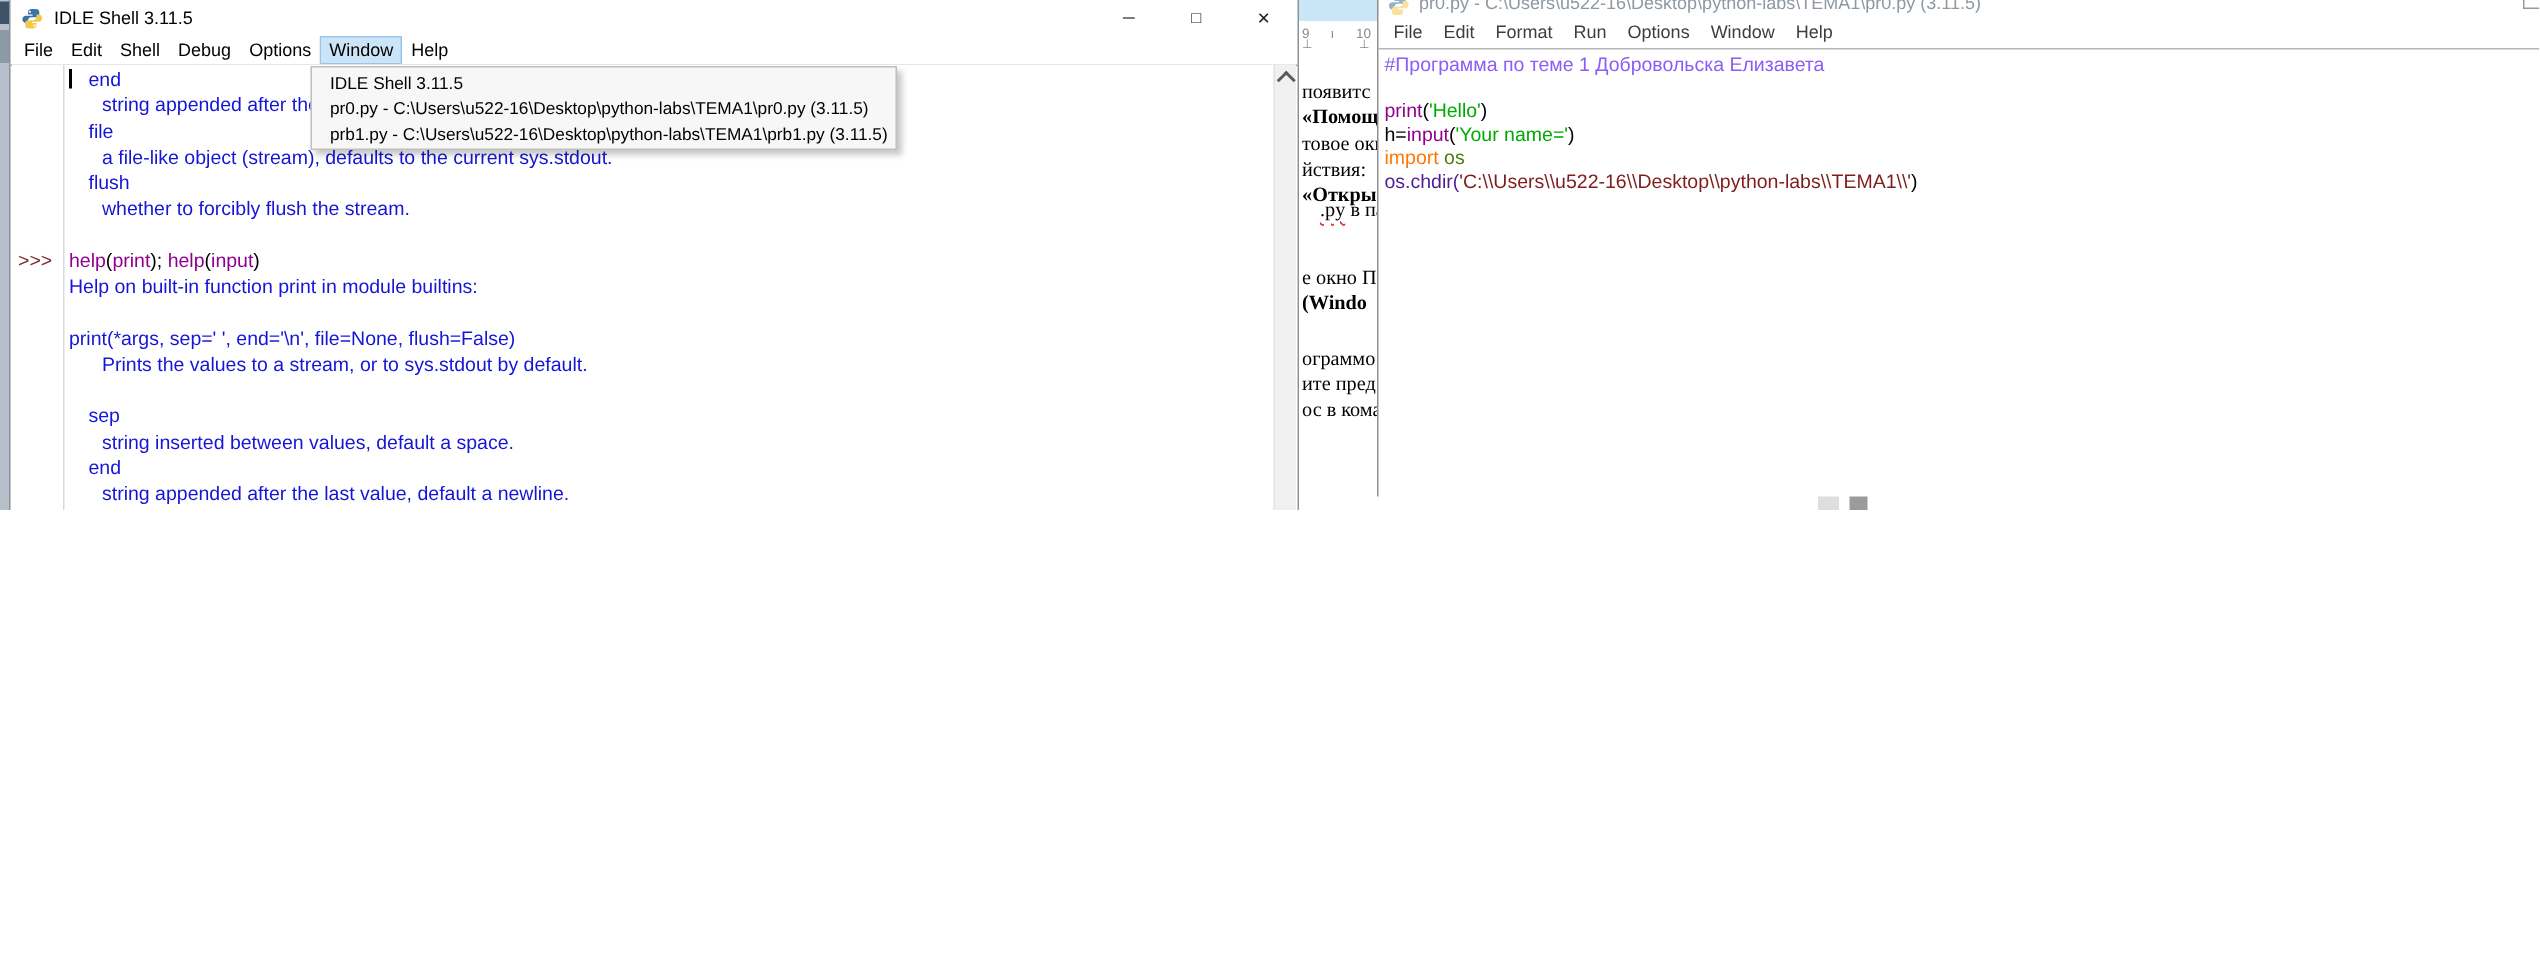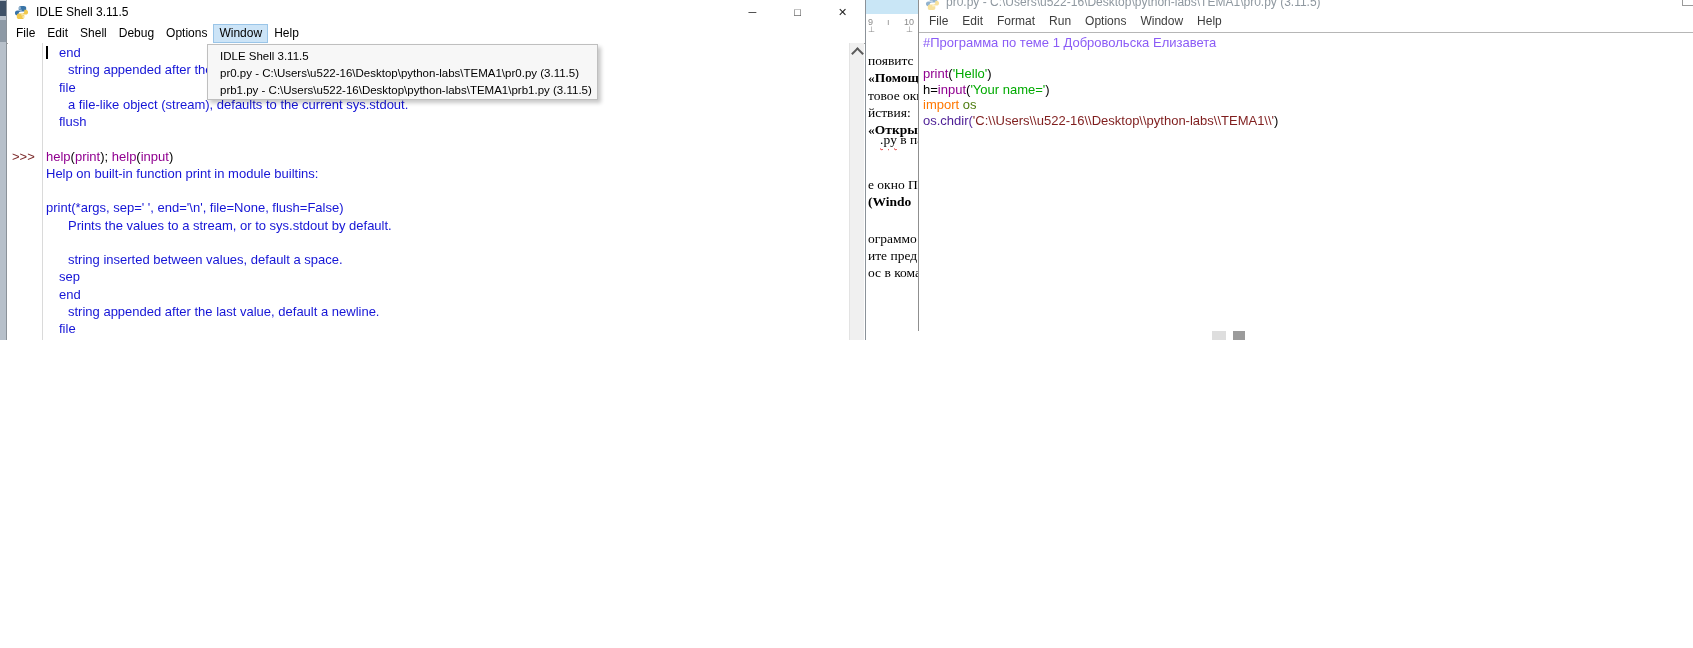--- a/index.html
+++ b/index.html
@@ -108,29 +108,30 @@
         <span class="menu-item">Help</span>
       </div>
     <div class="textarea">
       <div class="sidebar-sep"></div>
       <div class="lines" id="shell-lines">
           <div class="shell-line" style="padding-left: 51px;"><span class="cursor"></span><span style="color: rgb(21, 21, 214);">end</span></div>
           <div class="shell-line" style="padding-left: 60px;"><span style="color: rgb(21, 21, 214);">string appended after the last value, default a newline.</span></div>
           <div class="shell-line" style="padding-left: 51px;"><span style="color: rgb(21, 21, 214);">file</span></div>
           <div class="shell-line" style="padding-left: 60px;"><span style="color: rgb(21, 21, 214);">a file-like object (stream), defaults to the current sys.stdout.</span></div>
           <div class="shell-line" style="padding-left: 51px;"><span style="color: rgb(21, 21, 214);">flush</span></div>
+          <div class="shell-line" style="padding-left: 60px;"><span style="color: rgb(21, 21, 214);">whether to forcibly flush the stream.</span></div>
           <div class="shell-line" style="padding-left: 38px;"></div>
           <div class="shell-line" style="padding-left: 38px;"><span class="prompt" style="color: rgb(124, 43, 43);">&gt;&gt;&gt;</span><span style="color: rgb(144, 0, 144);">help</span><span style="color: rgb(0, 0, 0);">(</span><span style="color: rgb(144, 0, 144);">print</span><span style="color: rgb(0, 0, 0);">); </span><span style="color: rgb(144, 0, 144);">help</span><span style="color: rgb(0, 0, 0);">(</span><span style="color: rgb(144, 0, 144);">input</span><span style="color: rgb(0, 0, 0);">)</span></div>
           <div class="shell-line" style="padding-left: 38px;"><span style="color: rgb(21, 21, 214);">Help on built-in function print in module builtins:</span></div>
           <div class="shell-line" style="padding-left: 38px;"></div>
           <div class="shell-line" style="padding-left: 38px;"><span style="color: rgb(21, 21, 214);">print(*args, sep=' ', end='\n', file=None, flush=False)</span></div>
           <div class="shell-line" style="padding-left: 60px;"><span style="color: rgb(21, 21, 214);">Prints the values to a stream, or to sys.stdout by default.</span></div>
           <div class="shell-line" style="padding-left: 38px;"></div>
+          <div class="shell-line" style="padding-left: 51px;"><span style="color: rgb(21, 21, 214);">sep</span></div>
           <div class="shell-line" style="padding-left: 60px;"><span style="color: rgb(21, 21, 214);">string inserted between values, default a space.</span></div>
-          <div class="shell-line" style="padding-left: 51px;"><span style="color: rgb(21, 21, 214);">sep</span></div>
           <div class="shell-line" style="padding-left: 51px;"><span style="color: rgb(21, 21, 214);">end</span></div>
           <div class="shell-line" style="padding-left: 60px;"><span style="color: rgb(21, 21, 214);">string appended after the last value, default a newline.</span></div>
           <div class="shell-line" style="padding-left: 51px;"><span style="color: rgb(21, 21, 214);">file</span></div>
         </div>
       <div class="scrollbar">
         <div class="sb-arrow"></div>
       </div>
     </div>
   </div>
 

